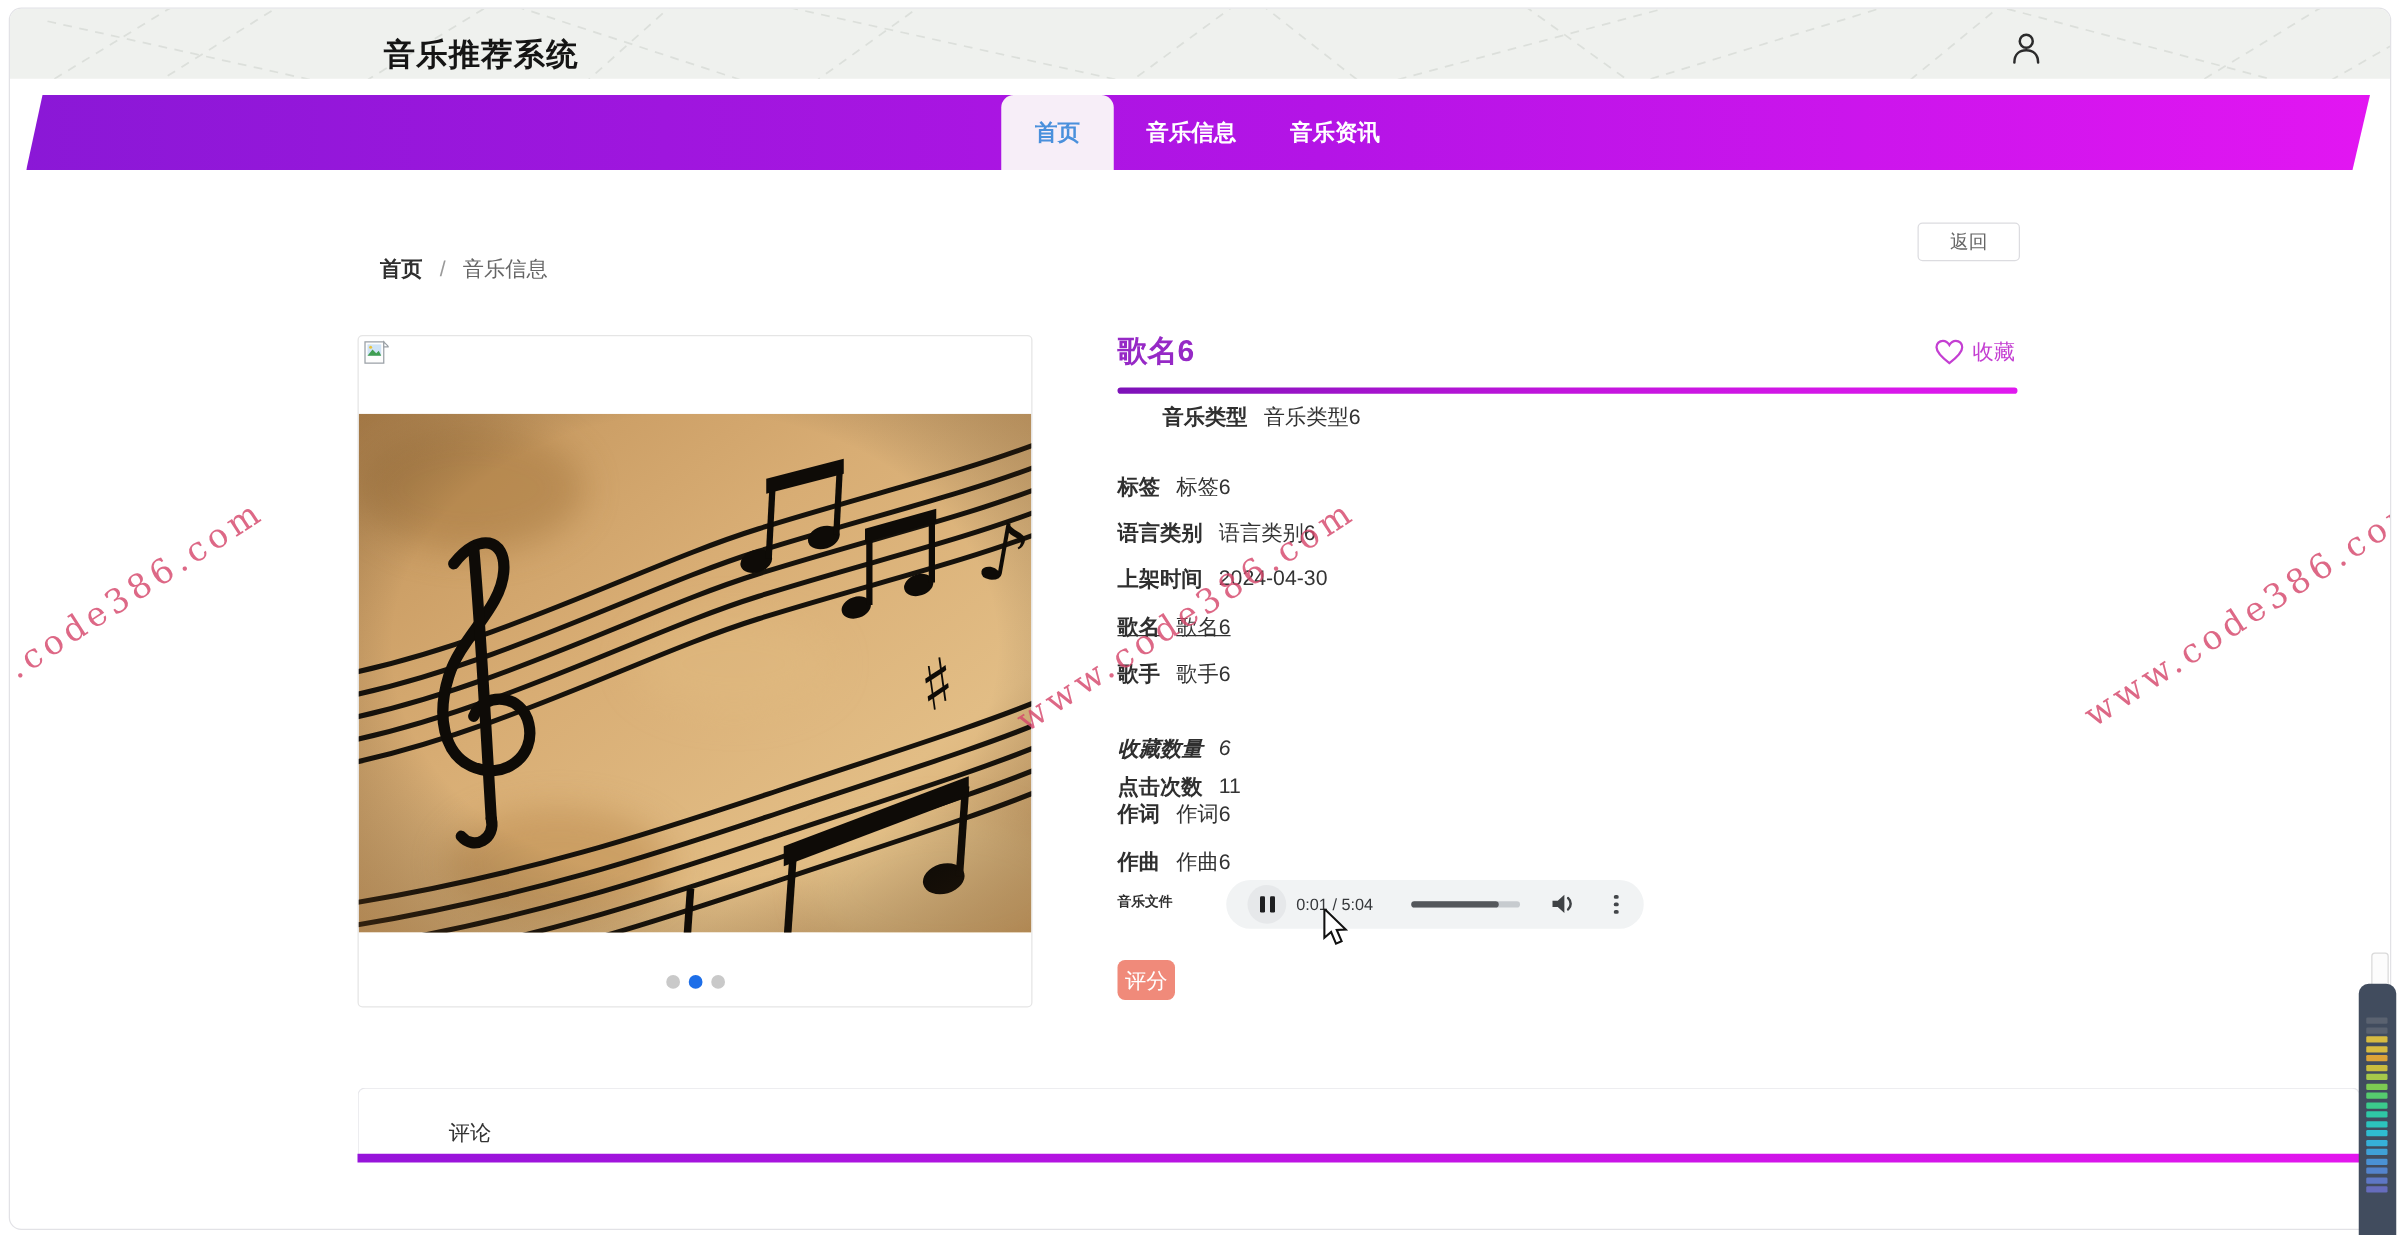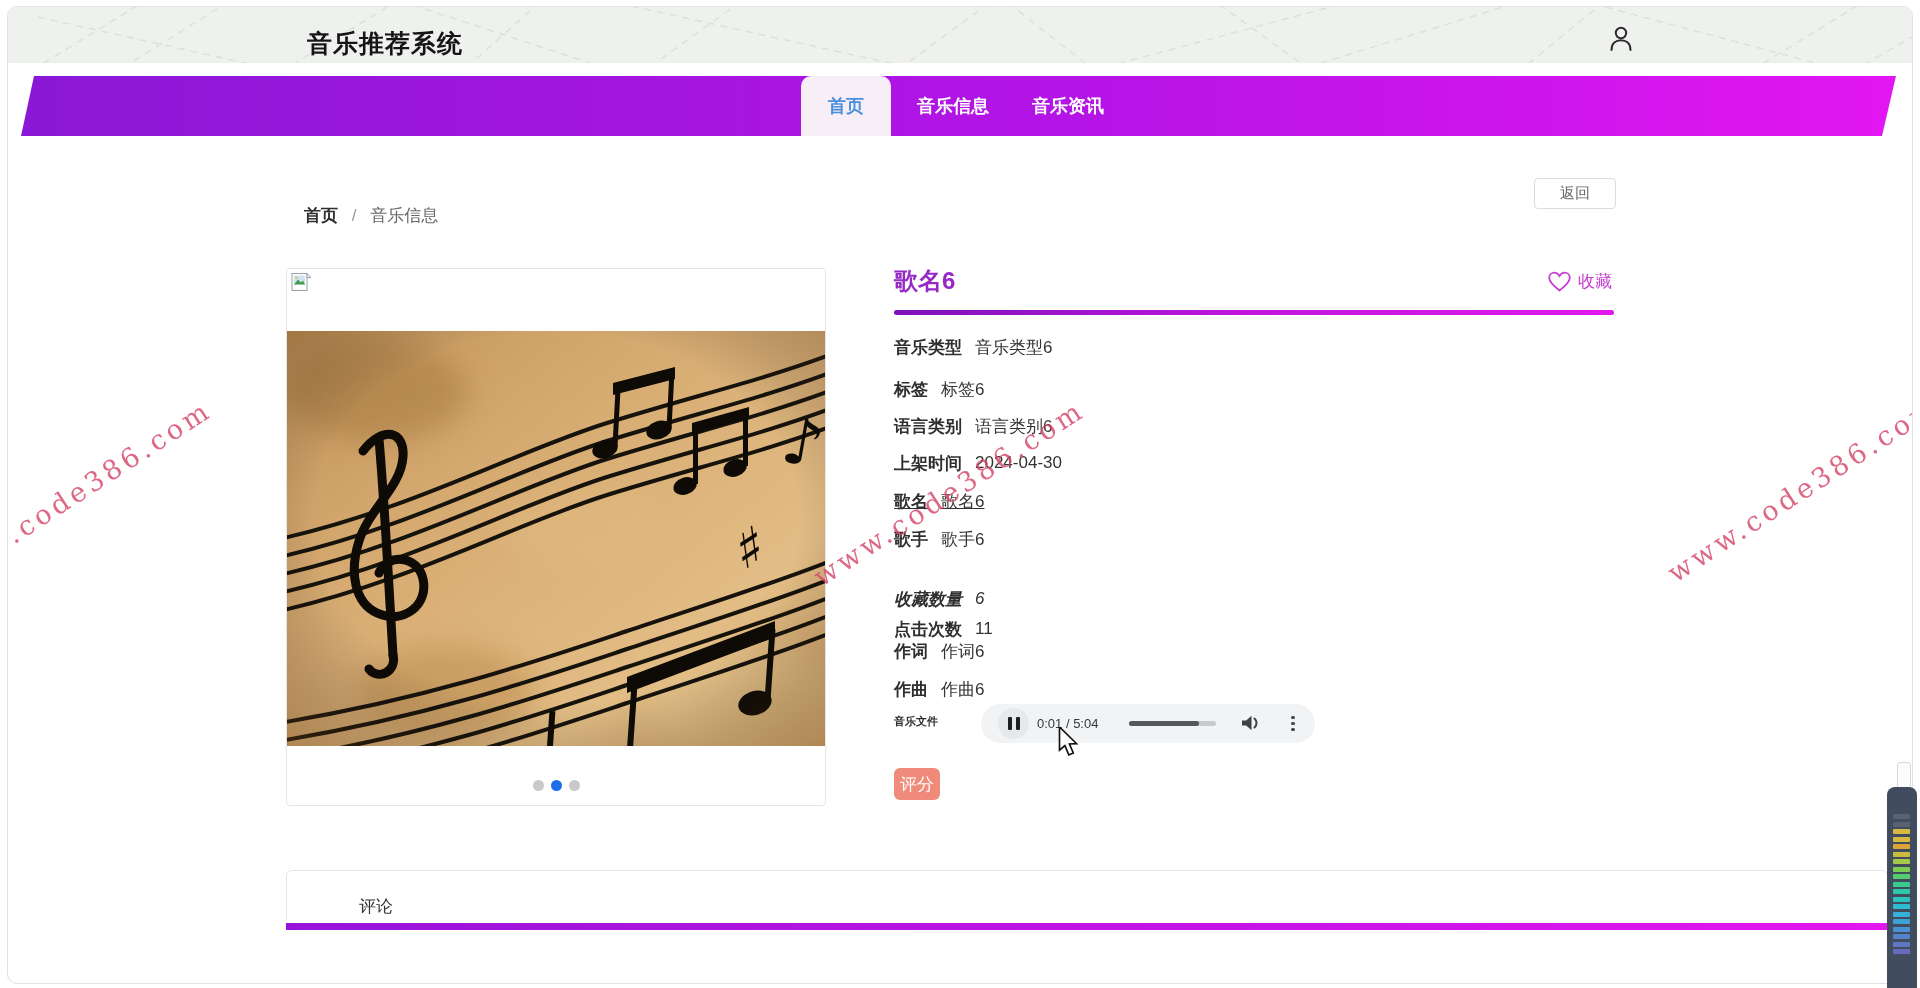--- a/index.html
+++ b/index.html
@@ -227,21 +227,21 @@
 
     <div class="fav">
       <svg width="23" height="21" viewBox="0 0 23 21">
         <path d="M11.5,19.5 C5,14.5 1.2,10.8 1.2,6.8 C1.2,3.8 3.5,1.6 6.3,1.6 C8.4,1.6 10.4,3 11.5,5 C12.6,3 14.6,1.6 16.7,1.6 C19.5,1.6 21.8,3.8 21.8,6.8 C21.8,10.8 18,14.5 11.5,19.5 Z" fill="none" stroke="#c43fd2" stroke-width="1.8"></path>
       </svg>
       <span>收藏</span>
     </div>
 
     <div class="title-divider"></div>
 
-    <div class="field-row" style="top:328px;">
+    <div class="field-row" style="top:314px;margin-left:36px;">
       <span class="lbl">音乐类型</span>
       <span class="val">音乐类型6</span>
     </div>
     <div class="field-row" style="top:370px;">
       <span class="lbl">标签</span>
       <span class="val">标签6</span>
     </div>
     <div class="field-row" style="top:407px;">
       <span class="lbl">语言类别</span>
       <span class="val">语言类别6</span>

